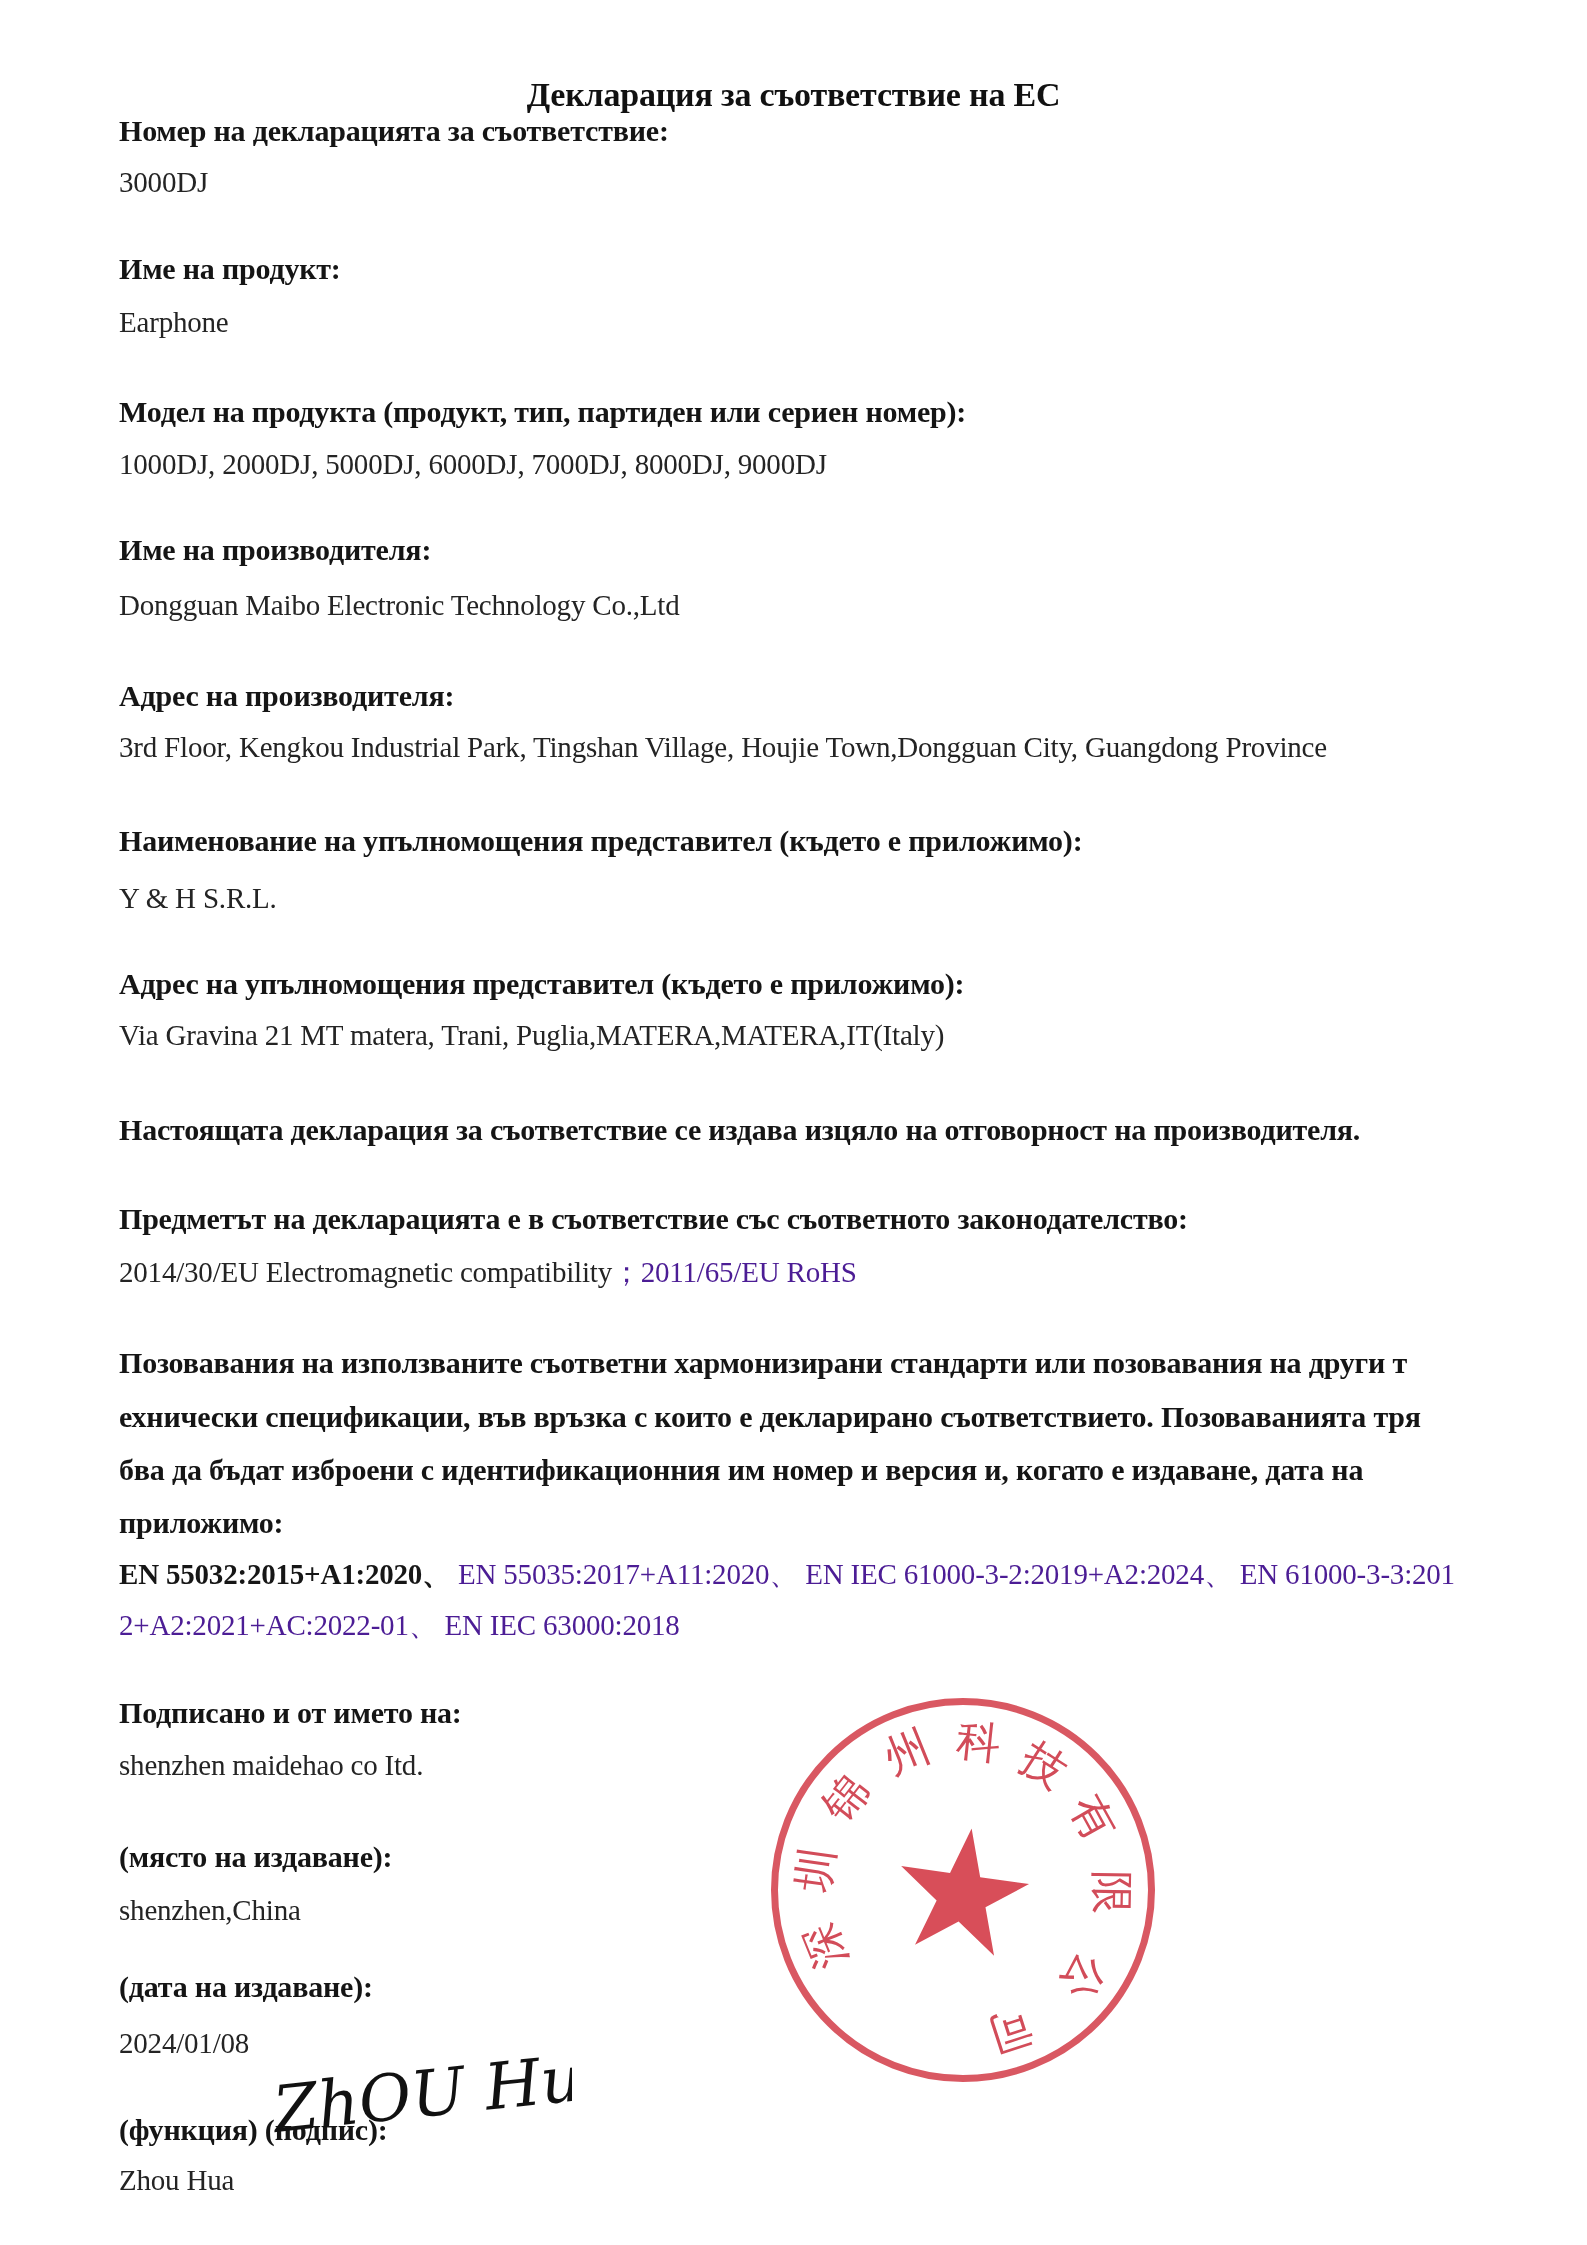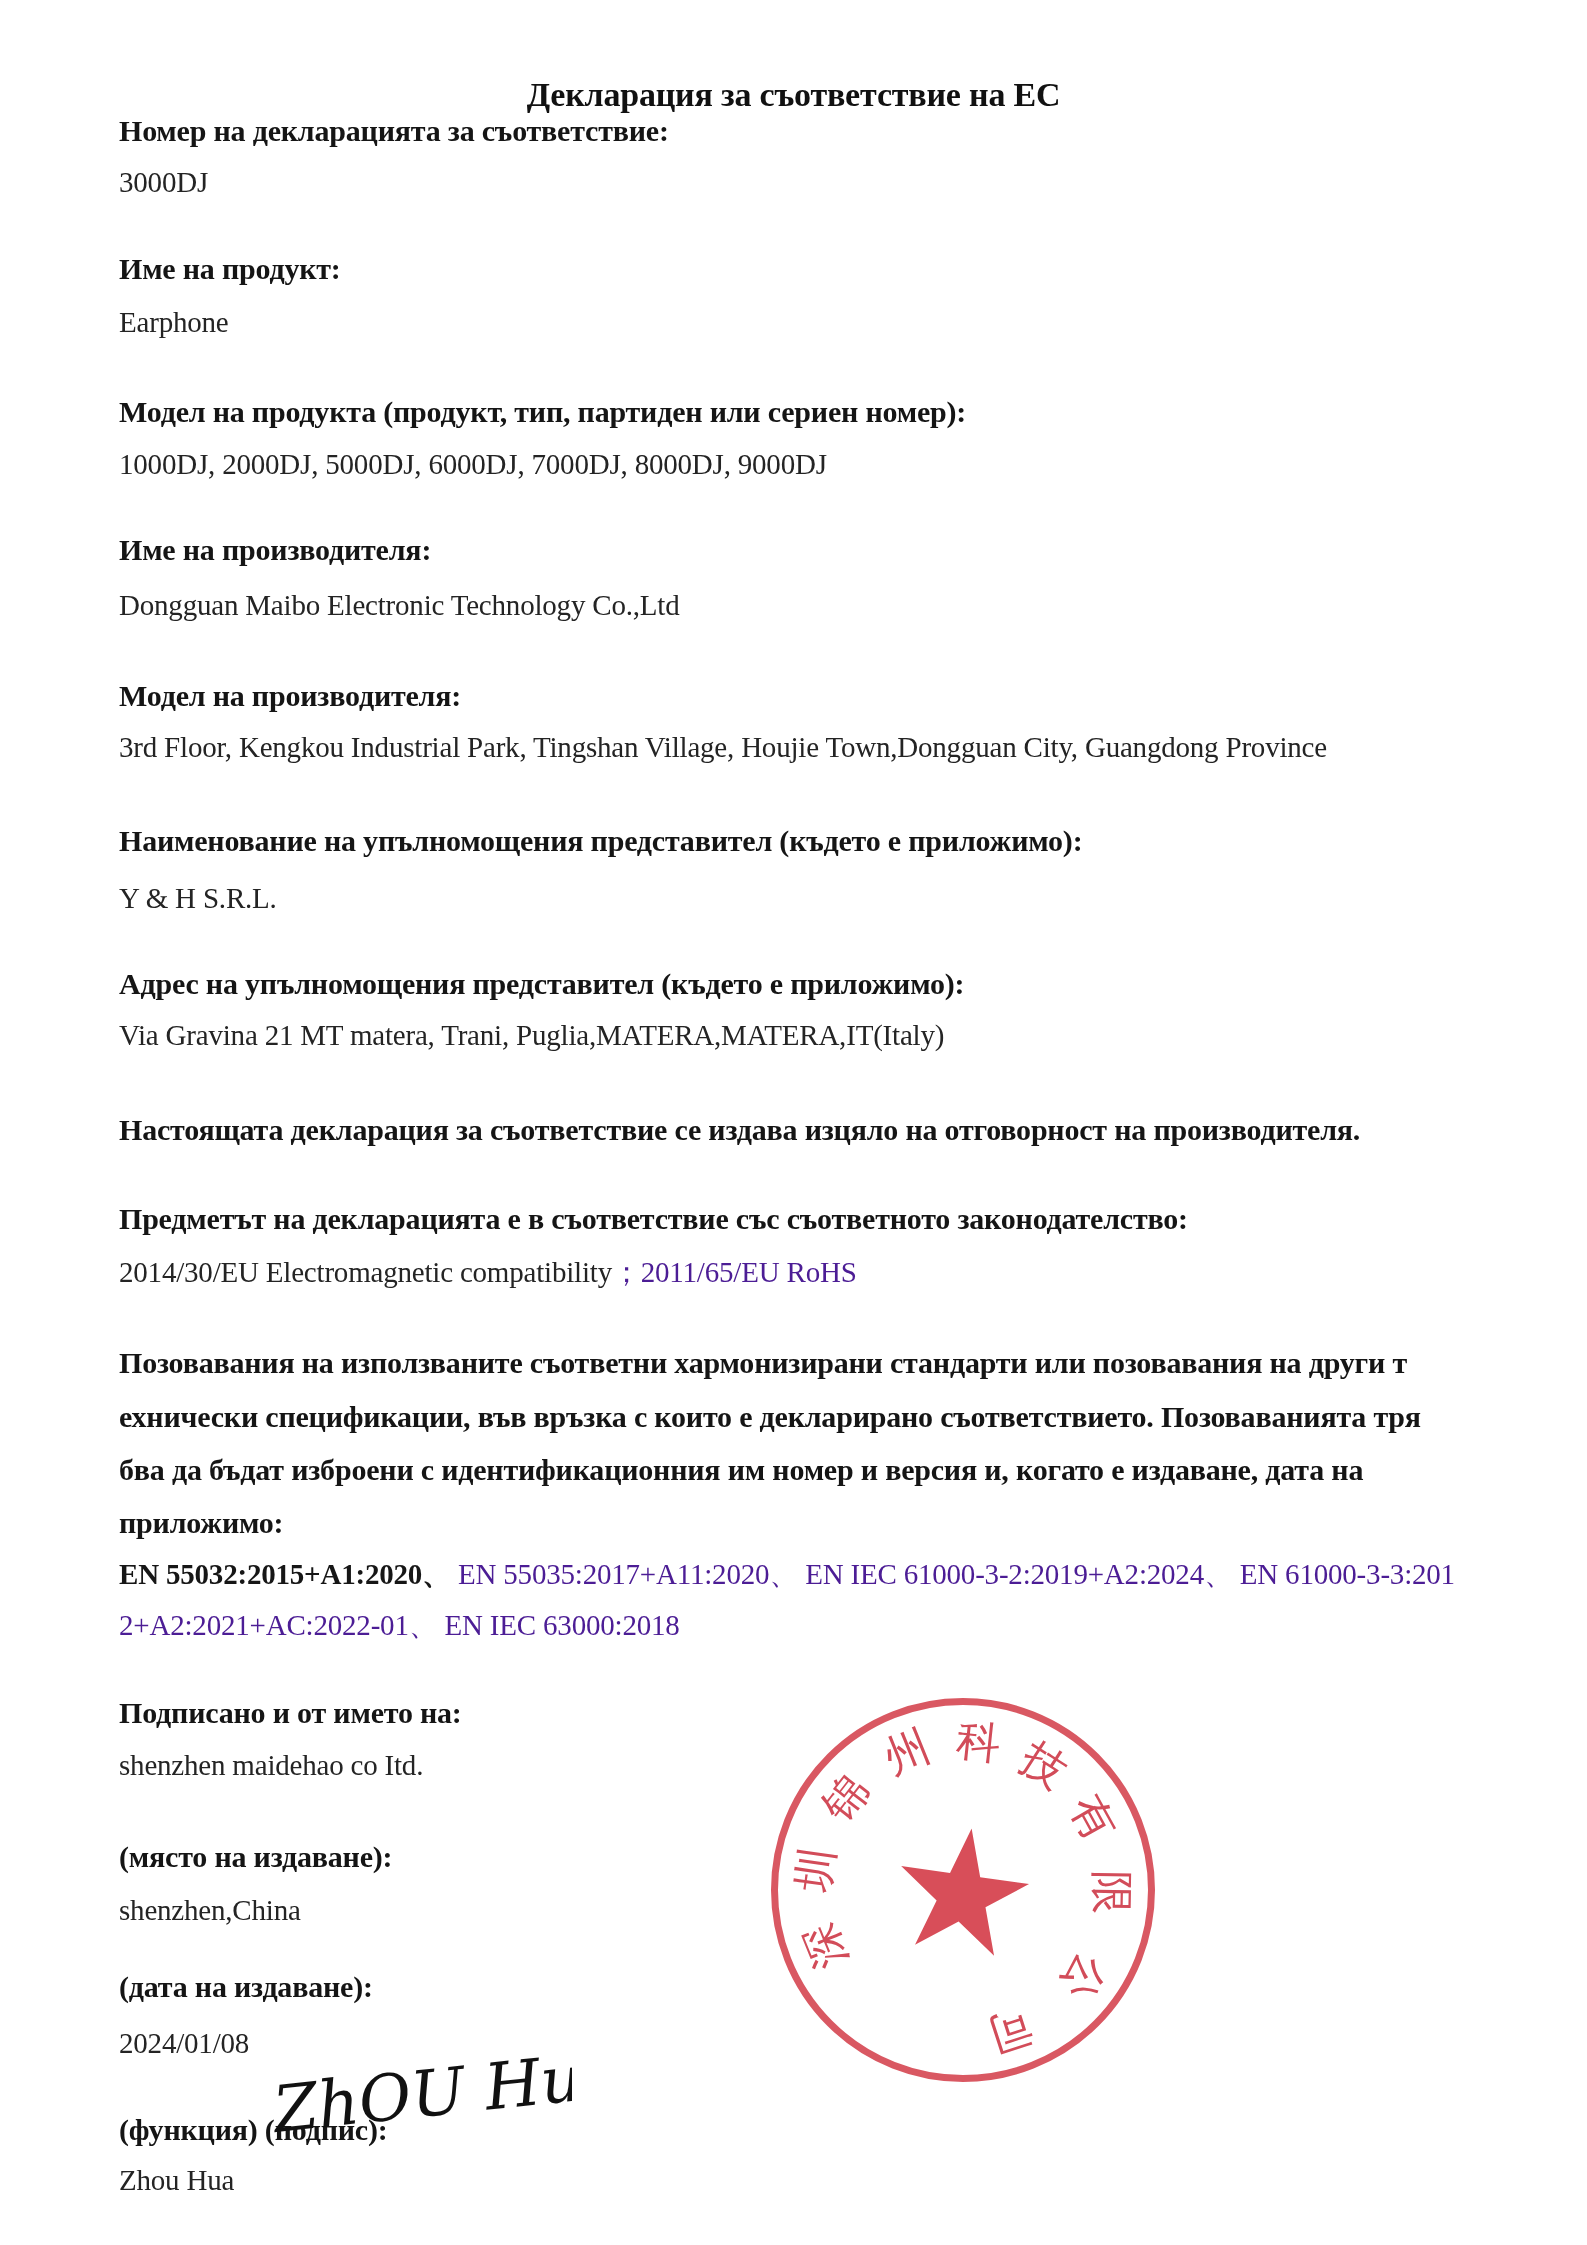--- a/index.html
+++ b/index.html
@@ -84,21 +84,21 @@
 
   <div class="line h" style="top:251px">Име на продукт:</div>
   <div class="line v" style="top:304px">Earphone</div>
 
   <div class="line h" style="top:394px">Модел на продукта (продукт, тип, партиден или сериен номер):</div>
   <div class="line v" style="top:446px">1000DJ, 2000DJ, 5000DJ, 6000DJ, 7000DJ, 8000DJ, 9000DJ</div>
 
   <div class="line h" style="top:532px">Име на производителя:</div>
   <div class="line v" style="top:587px">Dongguan Maibo Electronic Technology Co.,Ltd</div>
 
-  <div class="line h" style="top:678px">Модел на производителя:</div>
+  <div class="line h" style="top:678px">Адрес на производителя:</div>
   <div class="line v" style="top:729px">3rd Floor, Kengkou Industrial Park, Tingshan Village, Houjie Town,Dongguan City, Guangdong Province</div>
 
   <div class="line h" style="top:823px">Наименование на упълномощения представител (където е приложимо):</div>
   <div class="line v" style="top:880px">Y &amp; H S.R.L.</div>
 
   <div class="line h" style="top:966px">Адрес на упълномощения представител (където е приложимо):</div>
   <div class="line v" style="top:1017px">Via Gravina 21 MT matera, Trani, Puglia,MATERA,MATERA,IT(Italy)</div>
 
   <div class="line h" style="top:1112px">Настоящата декларация за съответствие се издава изцяло на отговорност на производителя.</div>
 

